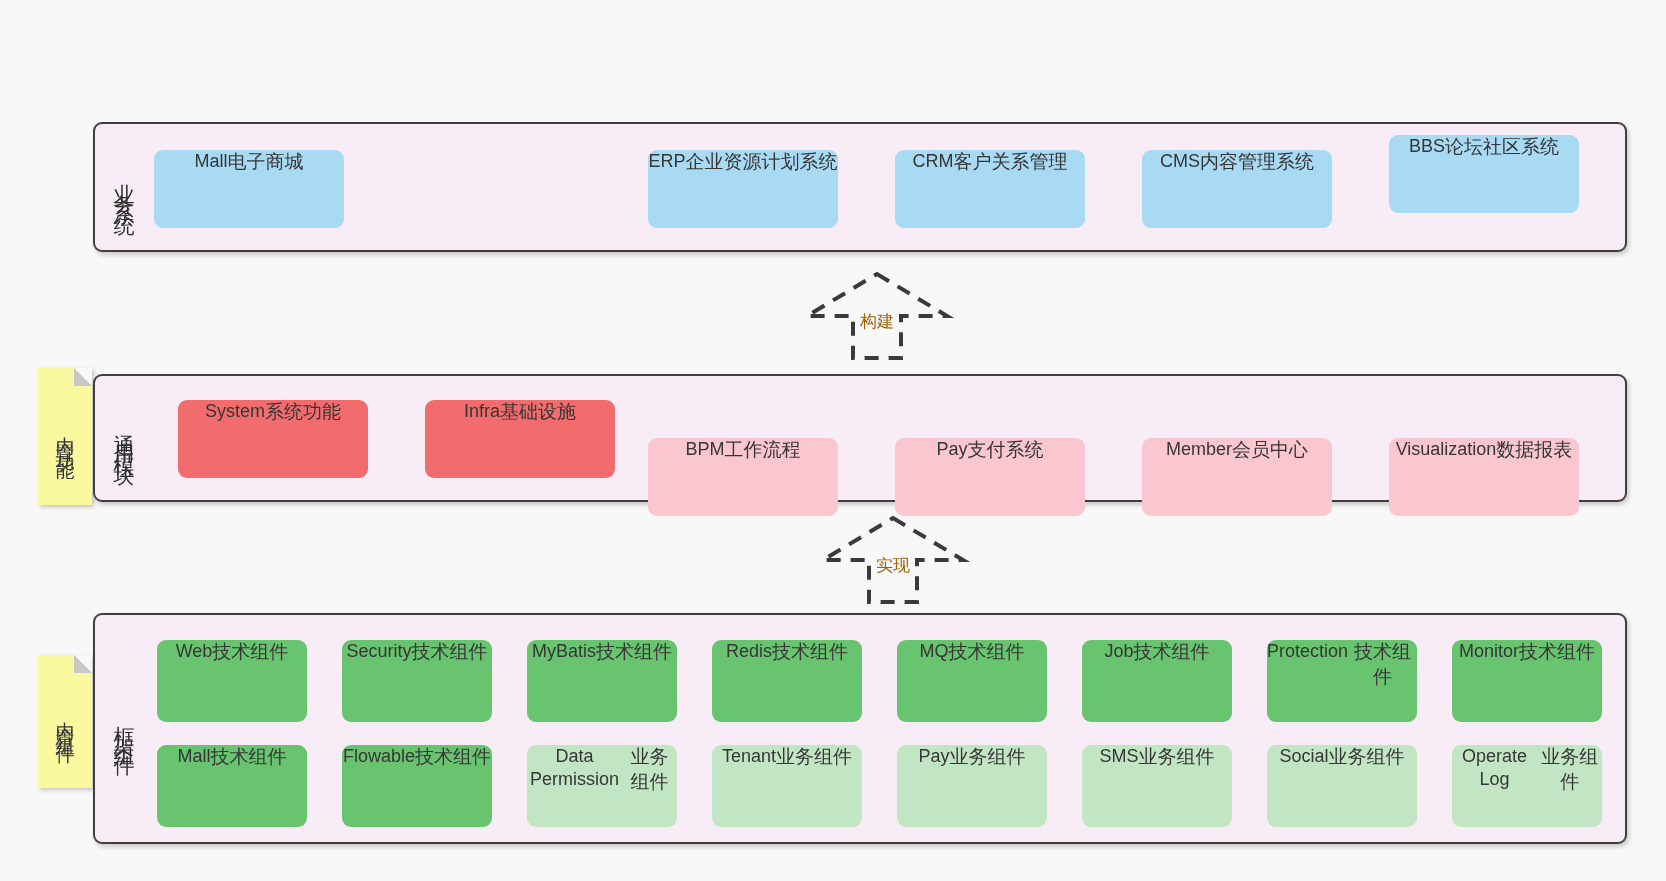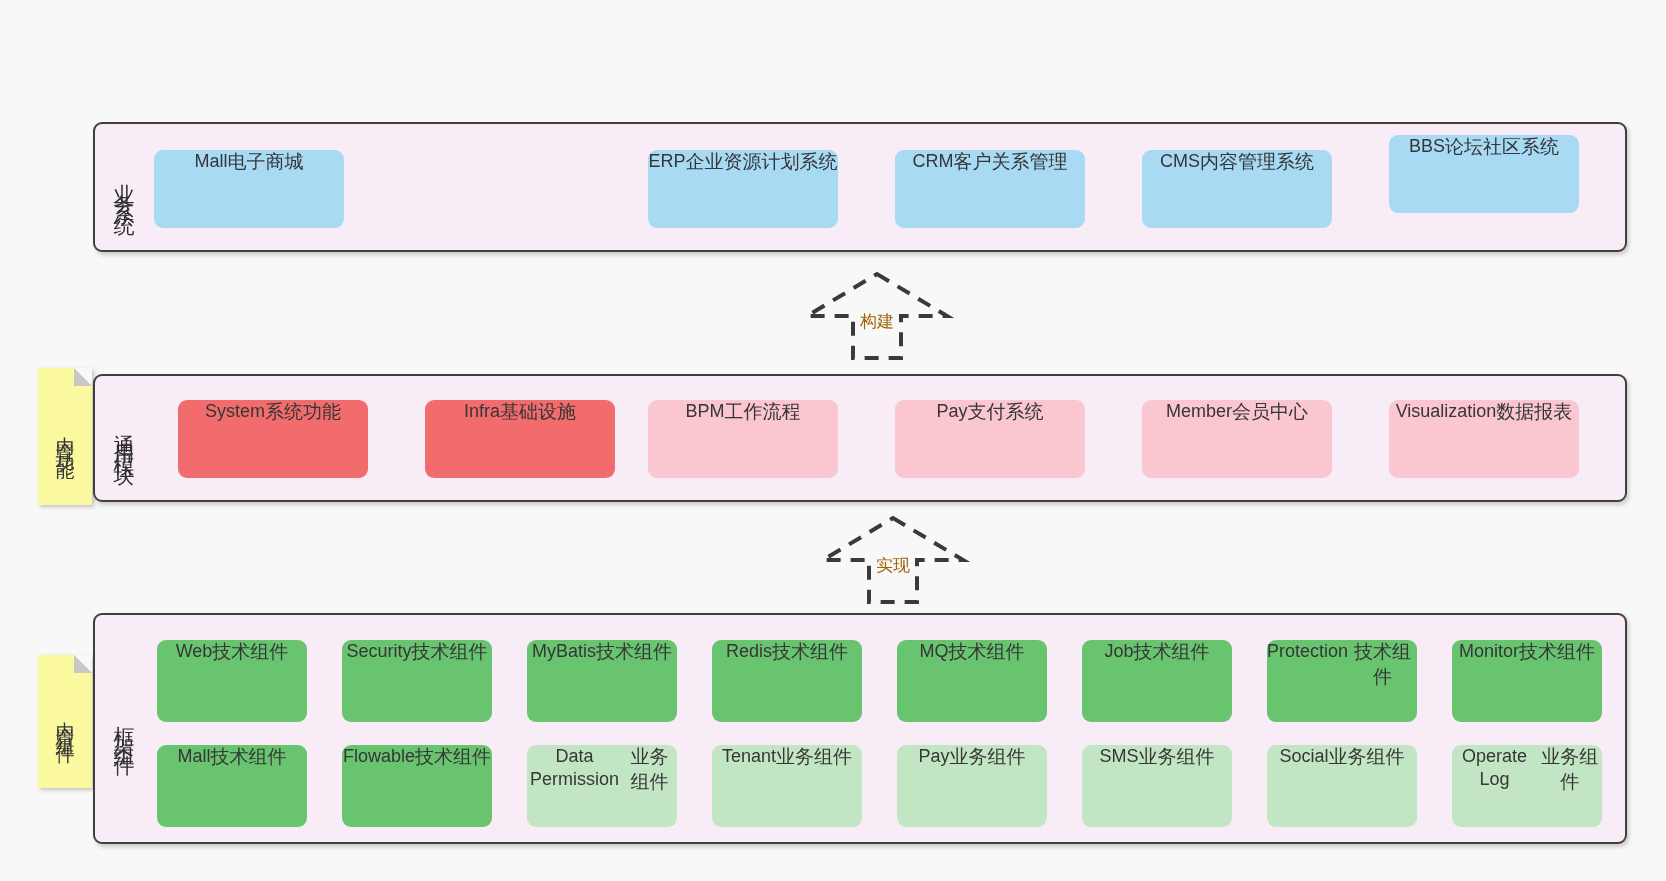--- a/index.html
+++ b/index.html
@@ -32,21 +32,21 @@
   .box{
     position:absolute;width:190px;height:78px;border-radius:9px;
     display:flex;flex-direction:row;align-items:flex-start;justify-content:center;
     text-align:center;line-height:1.3;
   }
   .panel-components .box{width:150px;height:82px;}
   .bn{font-size:18px;}
   .bd{font-size:19px;}
   .blue{background:var(--blue);}
   .red{background:var(--red);margin-left:24px;}
-  .pink{background:var(--pink);}
+  .pink{background:var(--pink);margin-top:38px;}
   .green{background:var(--green);}
   .lightgreen{background:var(--lightgreen);}
   .note{
     position:absolute;left:38px;width:54px;background:var(--yellow);
     box-shadow:2px 2px 4px rgba(0,0,0,.22);
     display:flex;align-items:center;justify-content:center;z-index:1;
   }
   .note .cut{position:absolute;top:0;right:0;width:18px;height:18px;
     background:var(--page-bg);clip-path:polygon(0 0,100% 0,100% 100%);}
   .note .fold{position:absolute;top:0;right:0;width:18px;height:18px;

